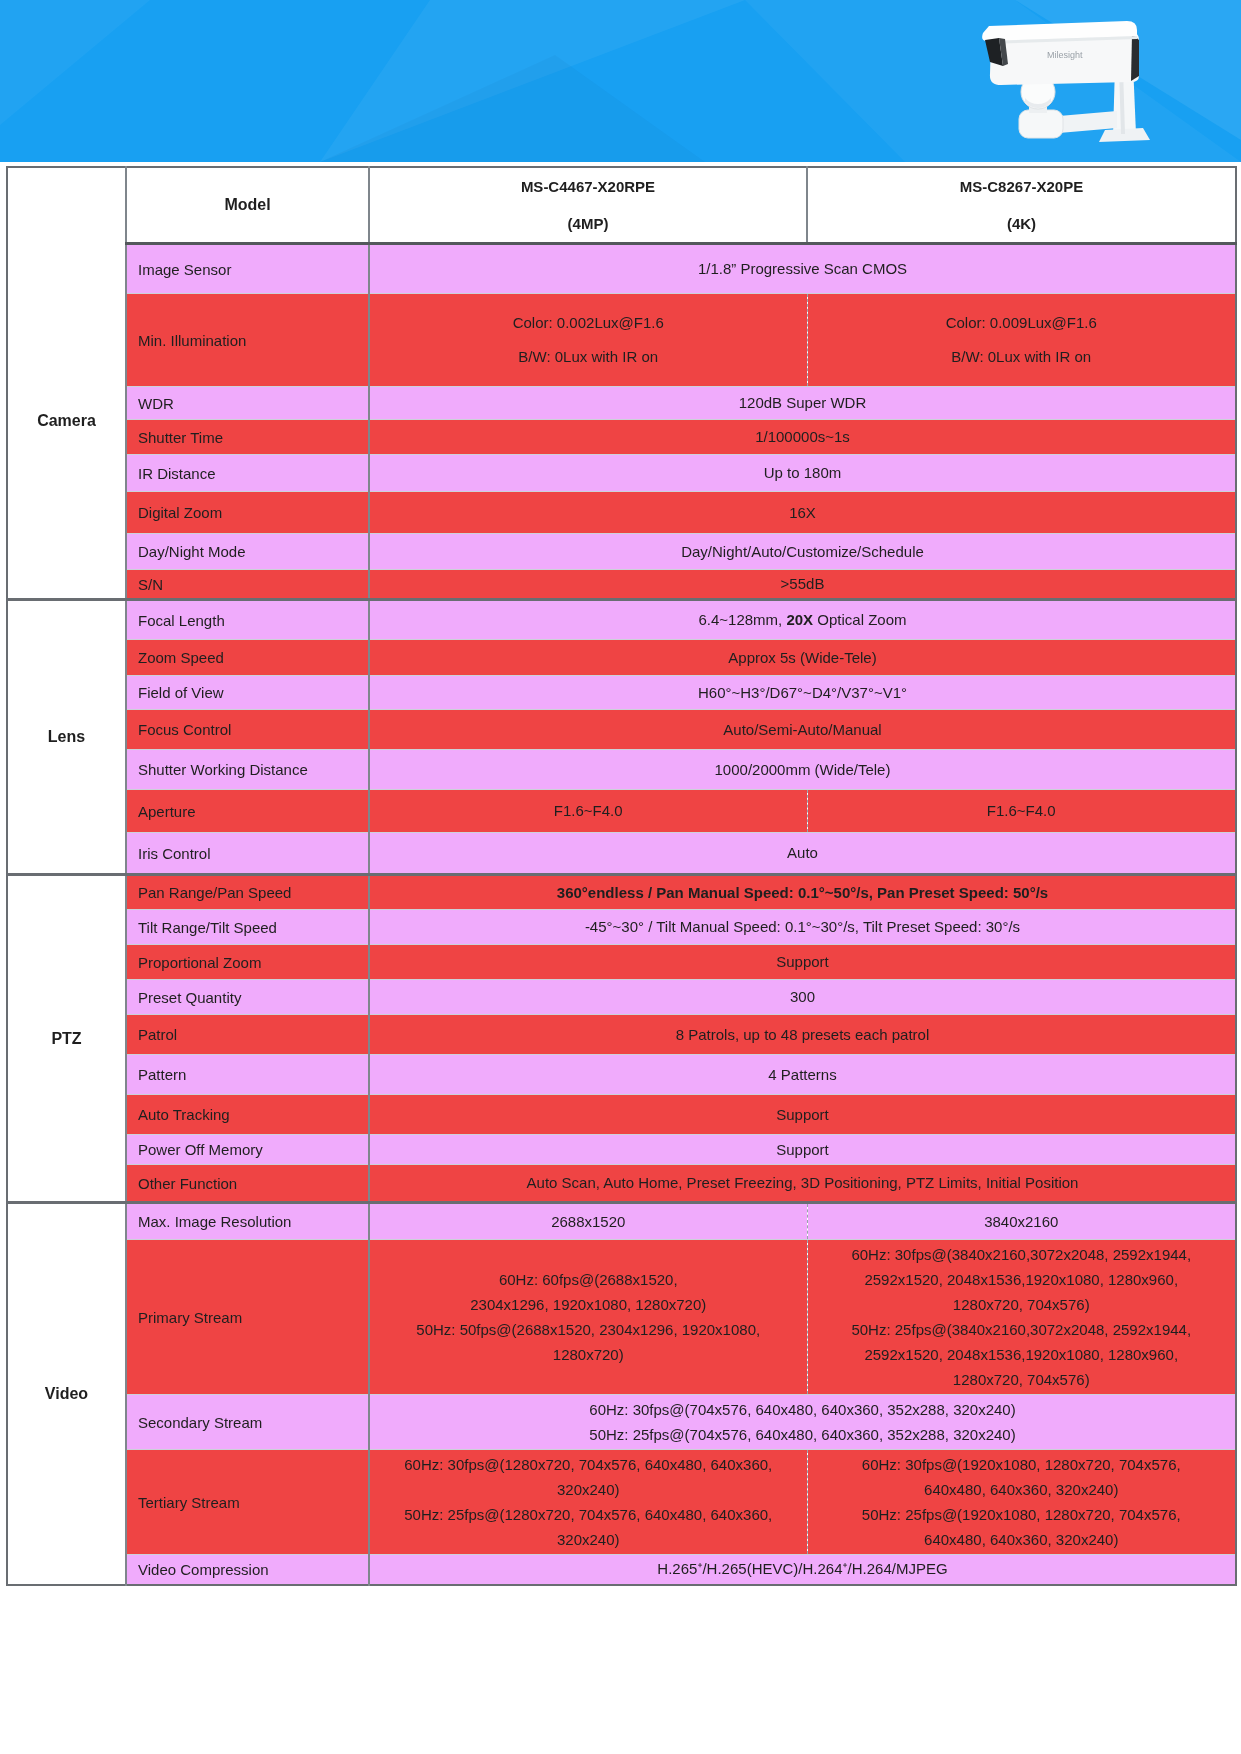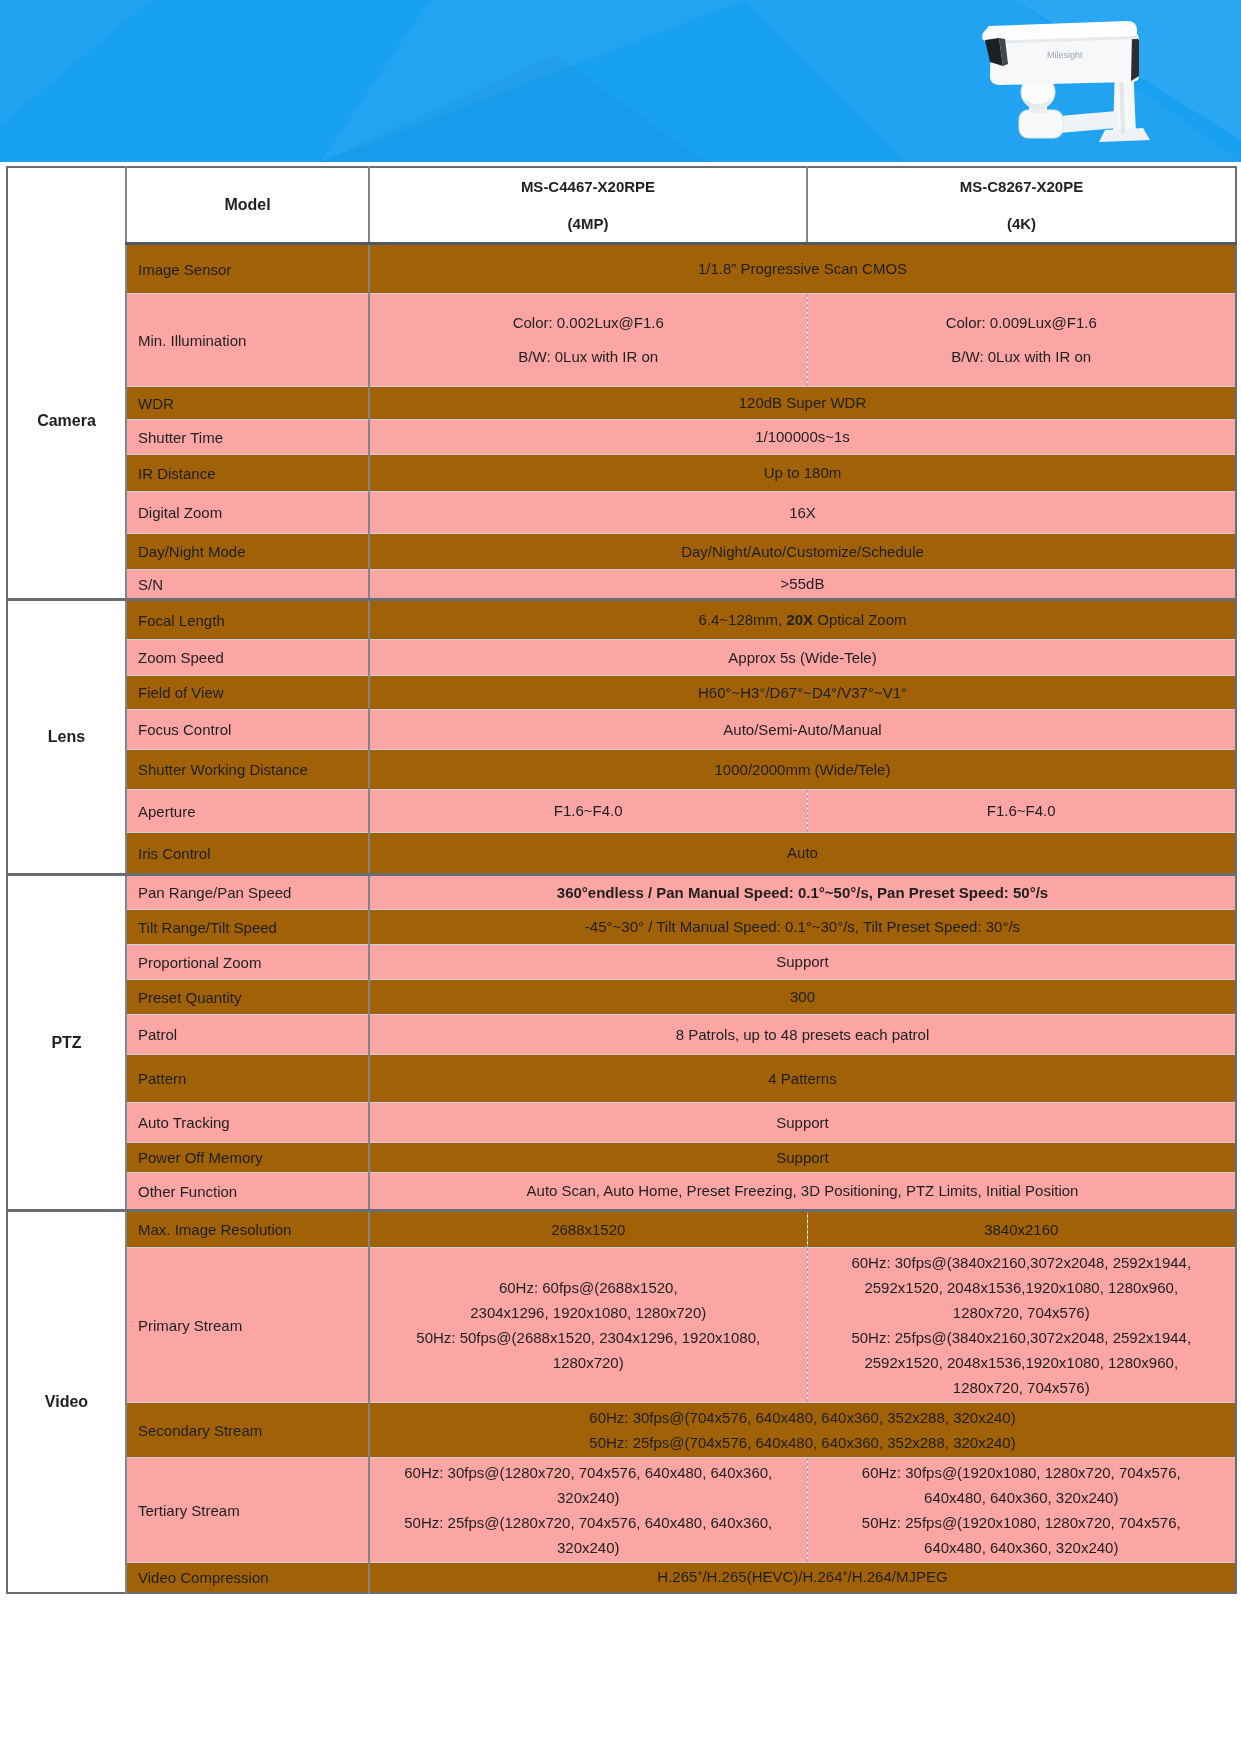--- a/index.html
+++ b/index.html
@@ -12,22 +12,22 @@
                 color:#ffffff;letter-spacing:.3px;white-space:nowrap;}
   .camera-art{position:absolute;left:975px;top:16px;}
   
   table.spec{border-collapse:collapse;table-layout:fixed;width:1229px;margin:4px 0 0 6px;
              border:2px solid #696d72;font-size:15px;}
   td{padding:0;vertical-align:middle;overflow:hidden;}
   td.sec{border-right:2px solid #7f868c;background:#ffffff;text-align:center;
          font-weight:bold;font-size:16px;}
   td.lbl{border-right:2px solid #7f868c;text-align:left;padding:2px 6px 2px 11px;}
   td.val{text-align:center;white-space:pre-line;line-height:24px;padding:2px 6px;}
-  tr.stripe td.lbl, tr.stripe td.val{background:#a16207;}
-  tr.plain  td.lbl, tr.plain  td.val{background:#fca5a5;}
+  tr.stripe td.lbl, tr.stripe td.val{background:#f0abfc;}
+  tr.plain  td.lbl, tr.plain  td.val{background:#ef4444;}
   
   td{border-top:1px solid #ccd1d9;}
   tr.model-row td{border-top:none;}
   td.no-top{border-top:none;margin-left:19px;}
   .thick-top{border-top:3px solid #54585c !important;}
   .sec-top{border-top:3px solid #696d72 !important;}
   
   tr.model-row td{background:#ffffff;}
   td.model-cell{text-align:center;font-weight:bold;font-size:15px;line-height:37px;
                 white-space:pre-line;}
@@ -181,21 +181,21 @@
       <td class="val" colspan="2">Support</td>
     </tr>
     <tr class="stripe" style="height:35px">
       <td class="lbl">Preset Quantity</td>
       <td class="val" colspan="2">300</td>
     </tr>
     <tr class="plain" style="height:40px">
       <td class="lbl">Patrol</td>
       <td class="val" colspan="2">8 Patrols, up to 48 presets each patrol</td>
     </tr>
-    <tr class="stripe" style="height:48px">
+    <tr class="stripe" style="height:40px">
       <td class="lbl">Pattern</td>
       <td class="val" colspan="2">4 Patterns</td>
     </tr>
     <tr class="plain" style="height:40px">
       <td class="lbl">Auto Tracking</td>
       <td class="val" colspan="2">Support</td>
     </tr>
     <tr class="stripe" style="height:30px">
       <td class="lbl">Power Off Memory</td>
       <td class="val" colspan="2">Support</td>

